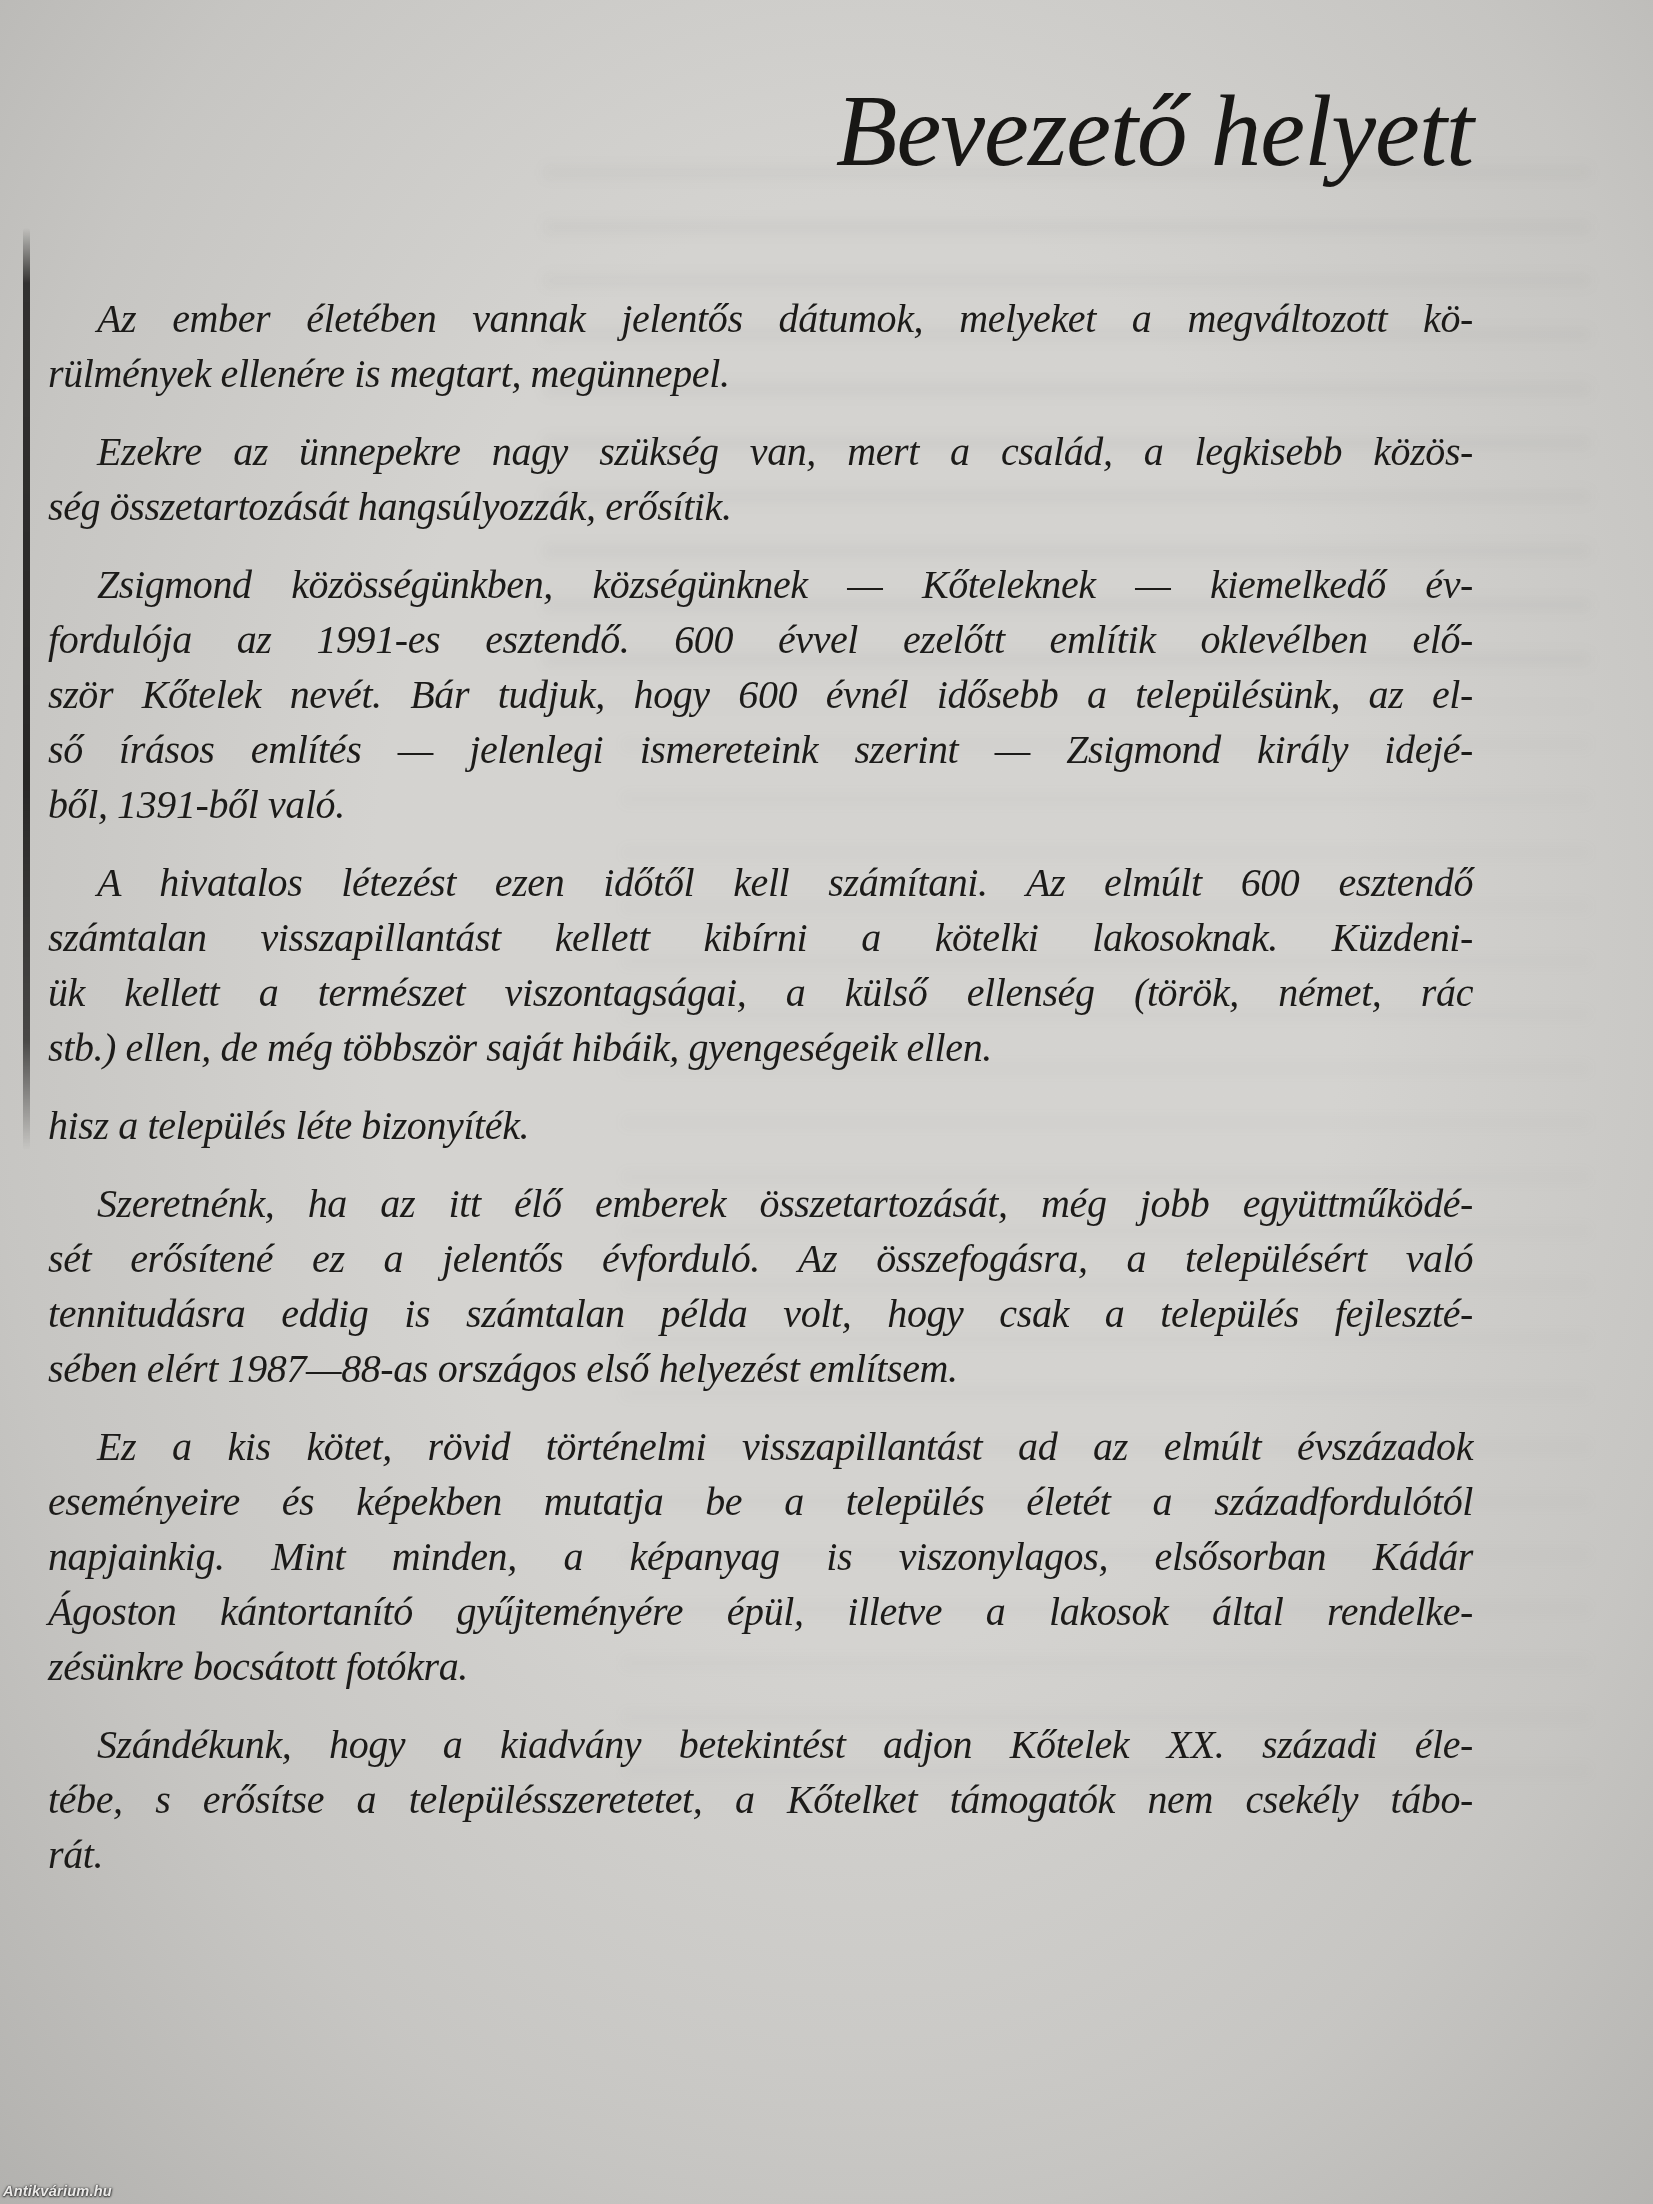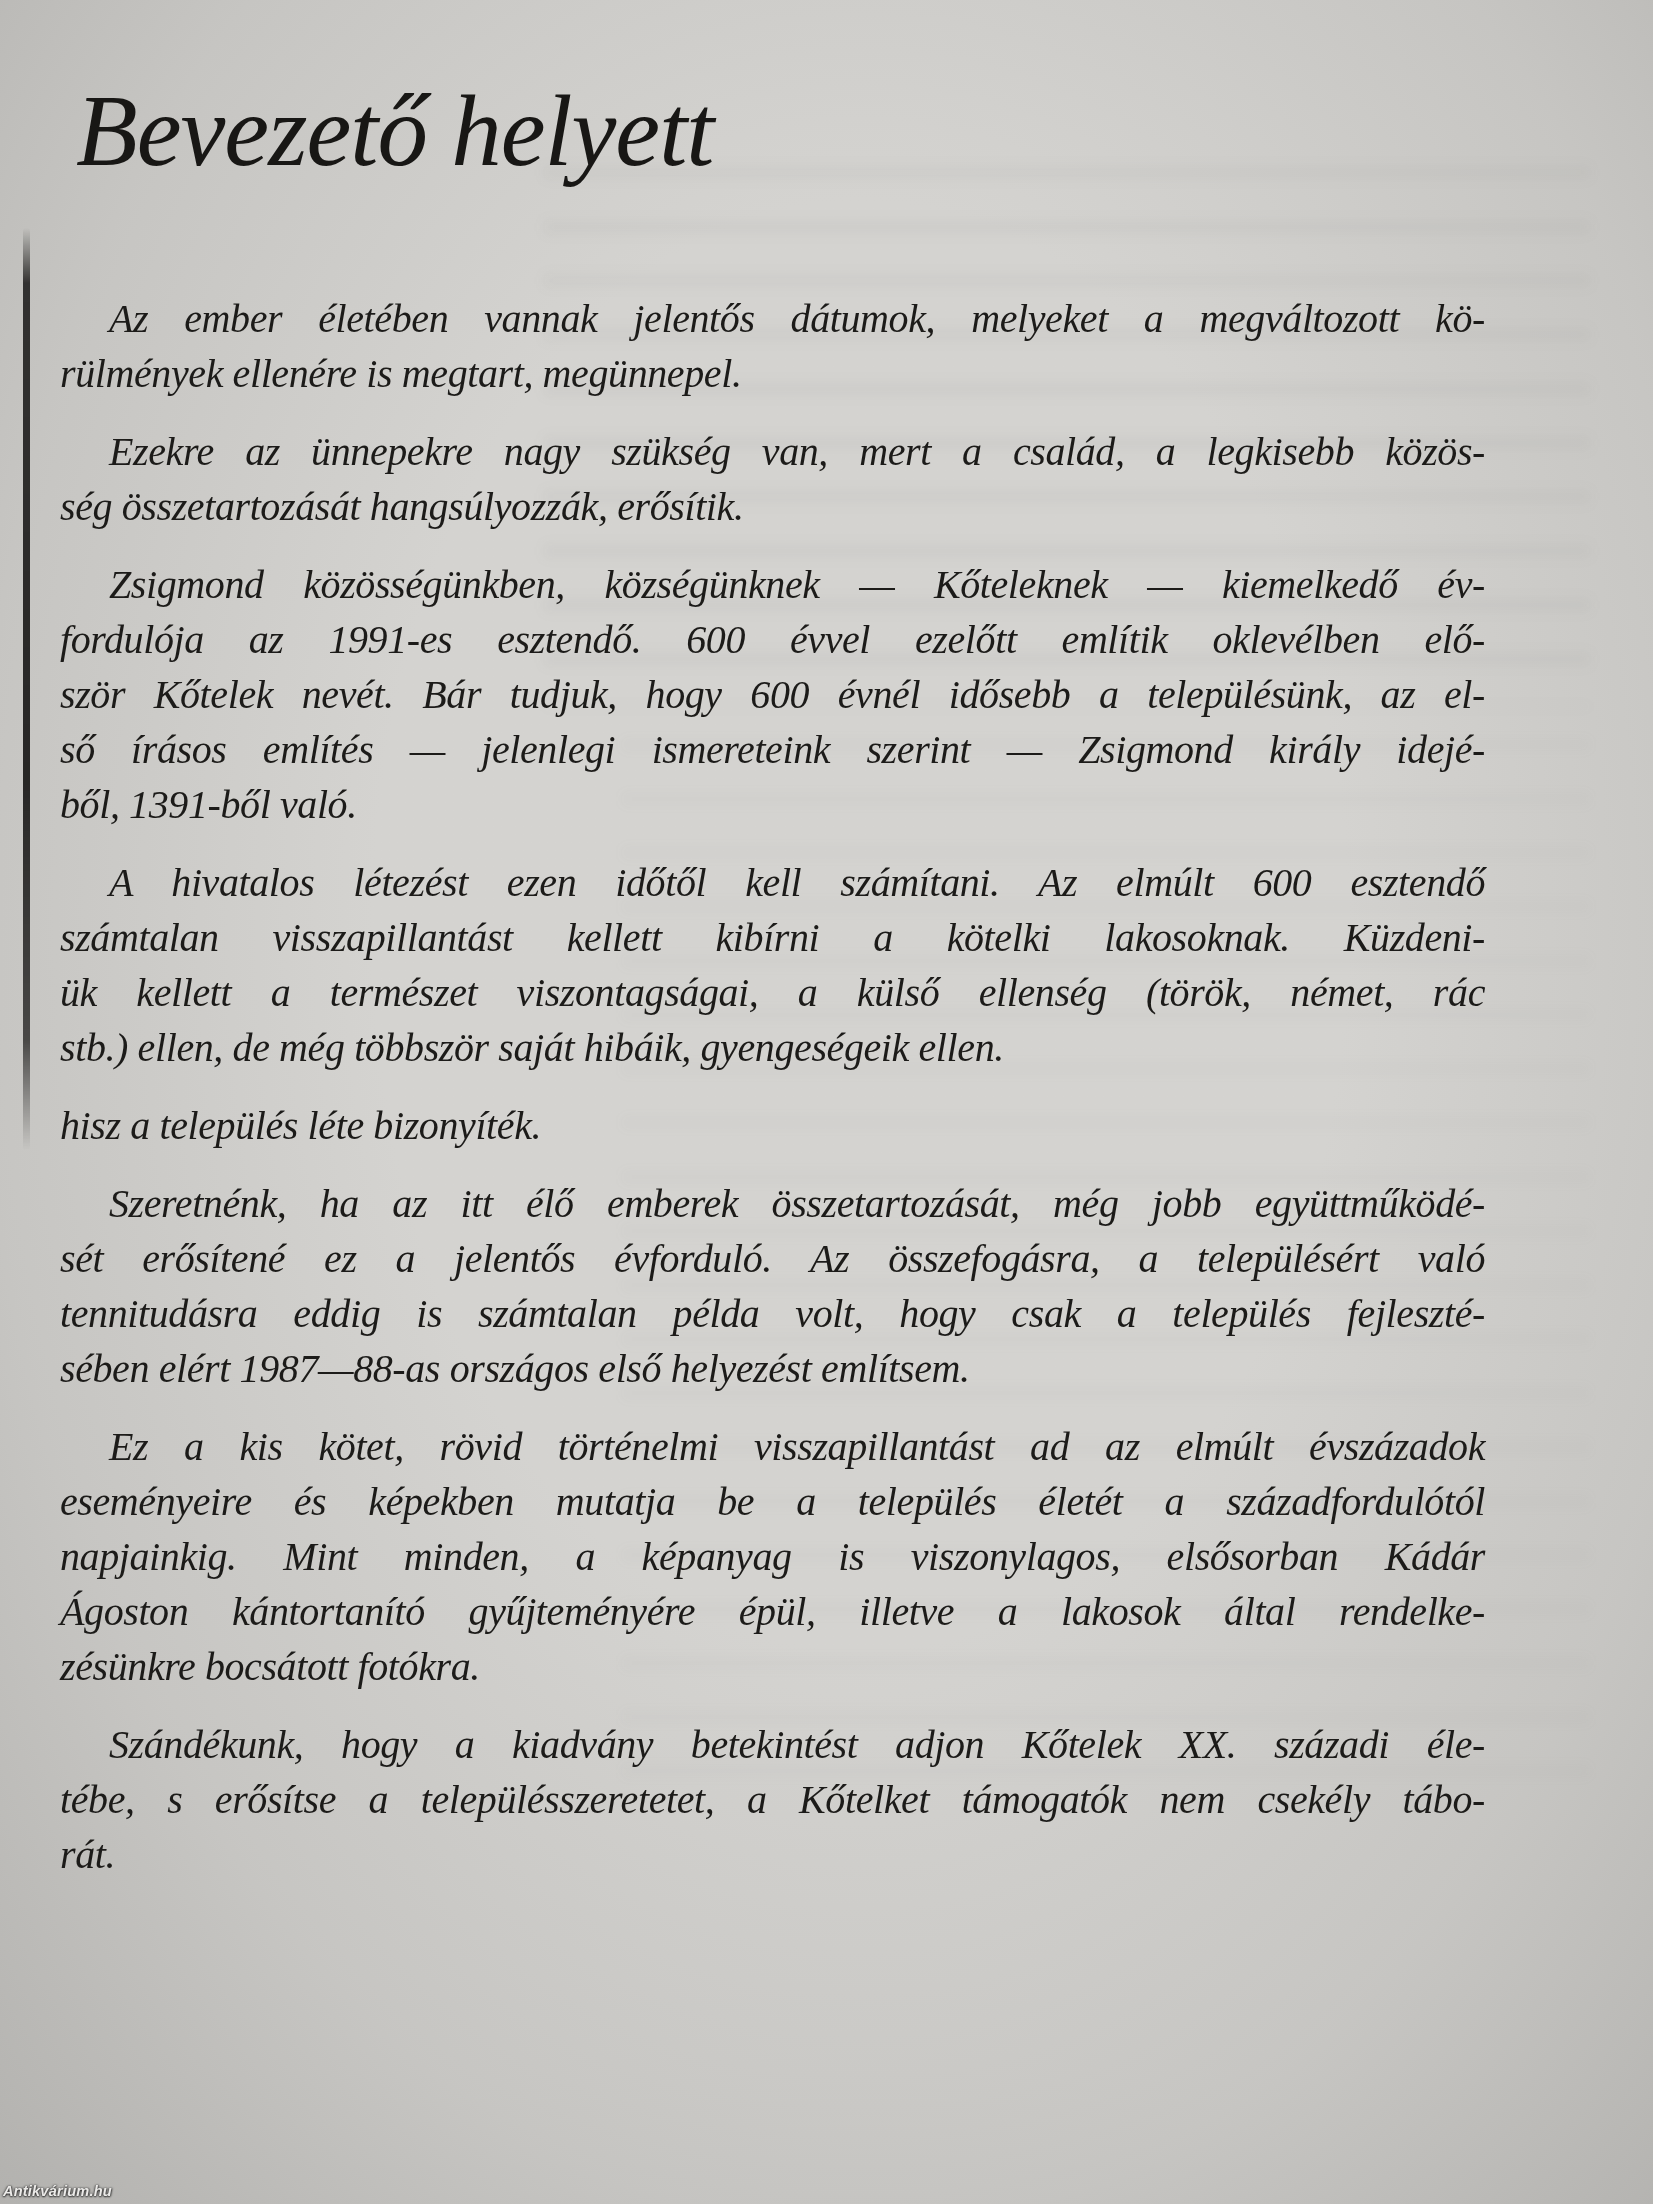--- a/index.html
+++ b/index.html
@@ -35,31 +35,31 @@
     position:absolute;
     left:23px;top:228px;width:6.8px;height:922px;
     background:linear-gradient(180deg,
       rgba(20,20,20,0) 0%, rgba(25,24,23,0.85) 6%,
       rgba(22,21,20,0.9) 60%, rgba(30,29,28,0.75) 88%, rgba(20,20,20,0) 100%);
     border-radius:2.9px;
     filter:blur(0.4px);
   }
   .title{
     position:absolute;
-    left:76px;width:1425px;top:72px;
-    text-align:left;
+    left:48px;width:1425px;top:72px;
+    text-align:right;
     font-style:italic;
     font-size:101px;
     line-height:118px;
     color:#181715;
     letter-spacing:-1px;
   }
   .text-block{
     position:absolute;
-    left:60px;top:291px;width:1425px;
+    left:48px;top:291px;width:1425px;
     font-style:italic;
     font-size:40px;
     line-height:55px;
     letter-spacing:-0.4px;
     color:#1c1b19;
   }
   .para{margin:0 0 23px 0;}
   .line{
     text-align:justify;
     text-align-last:justify;

